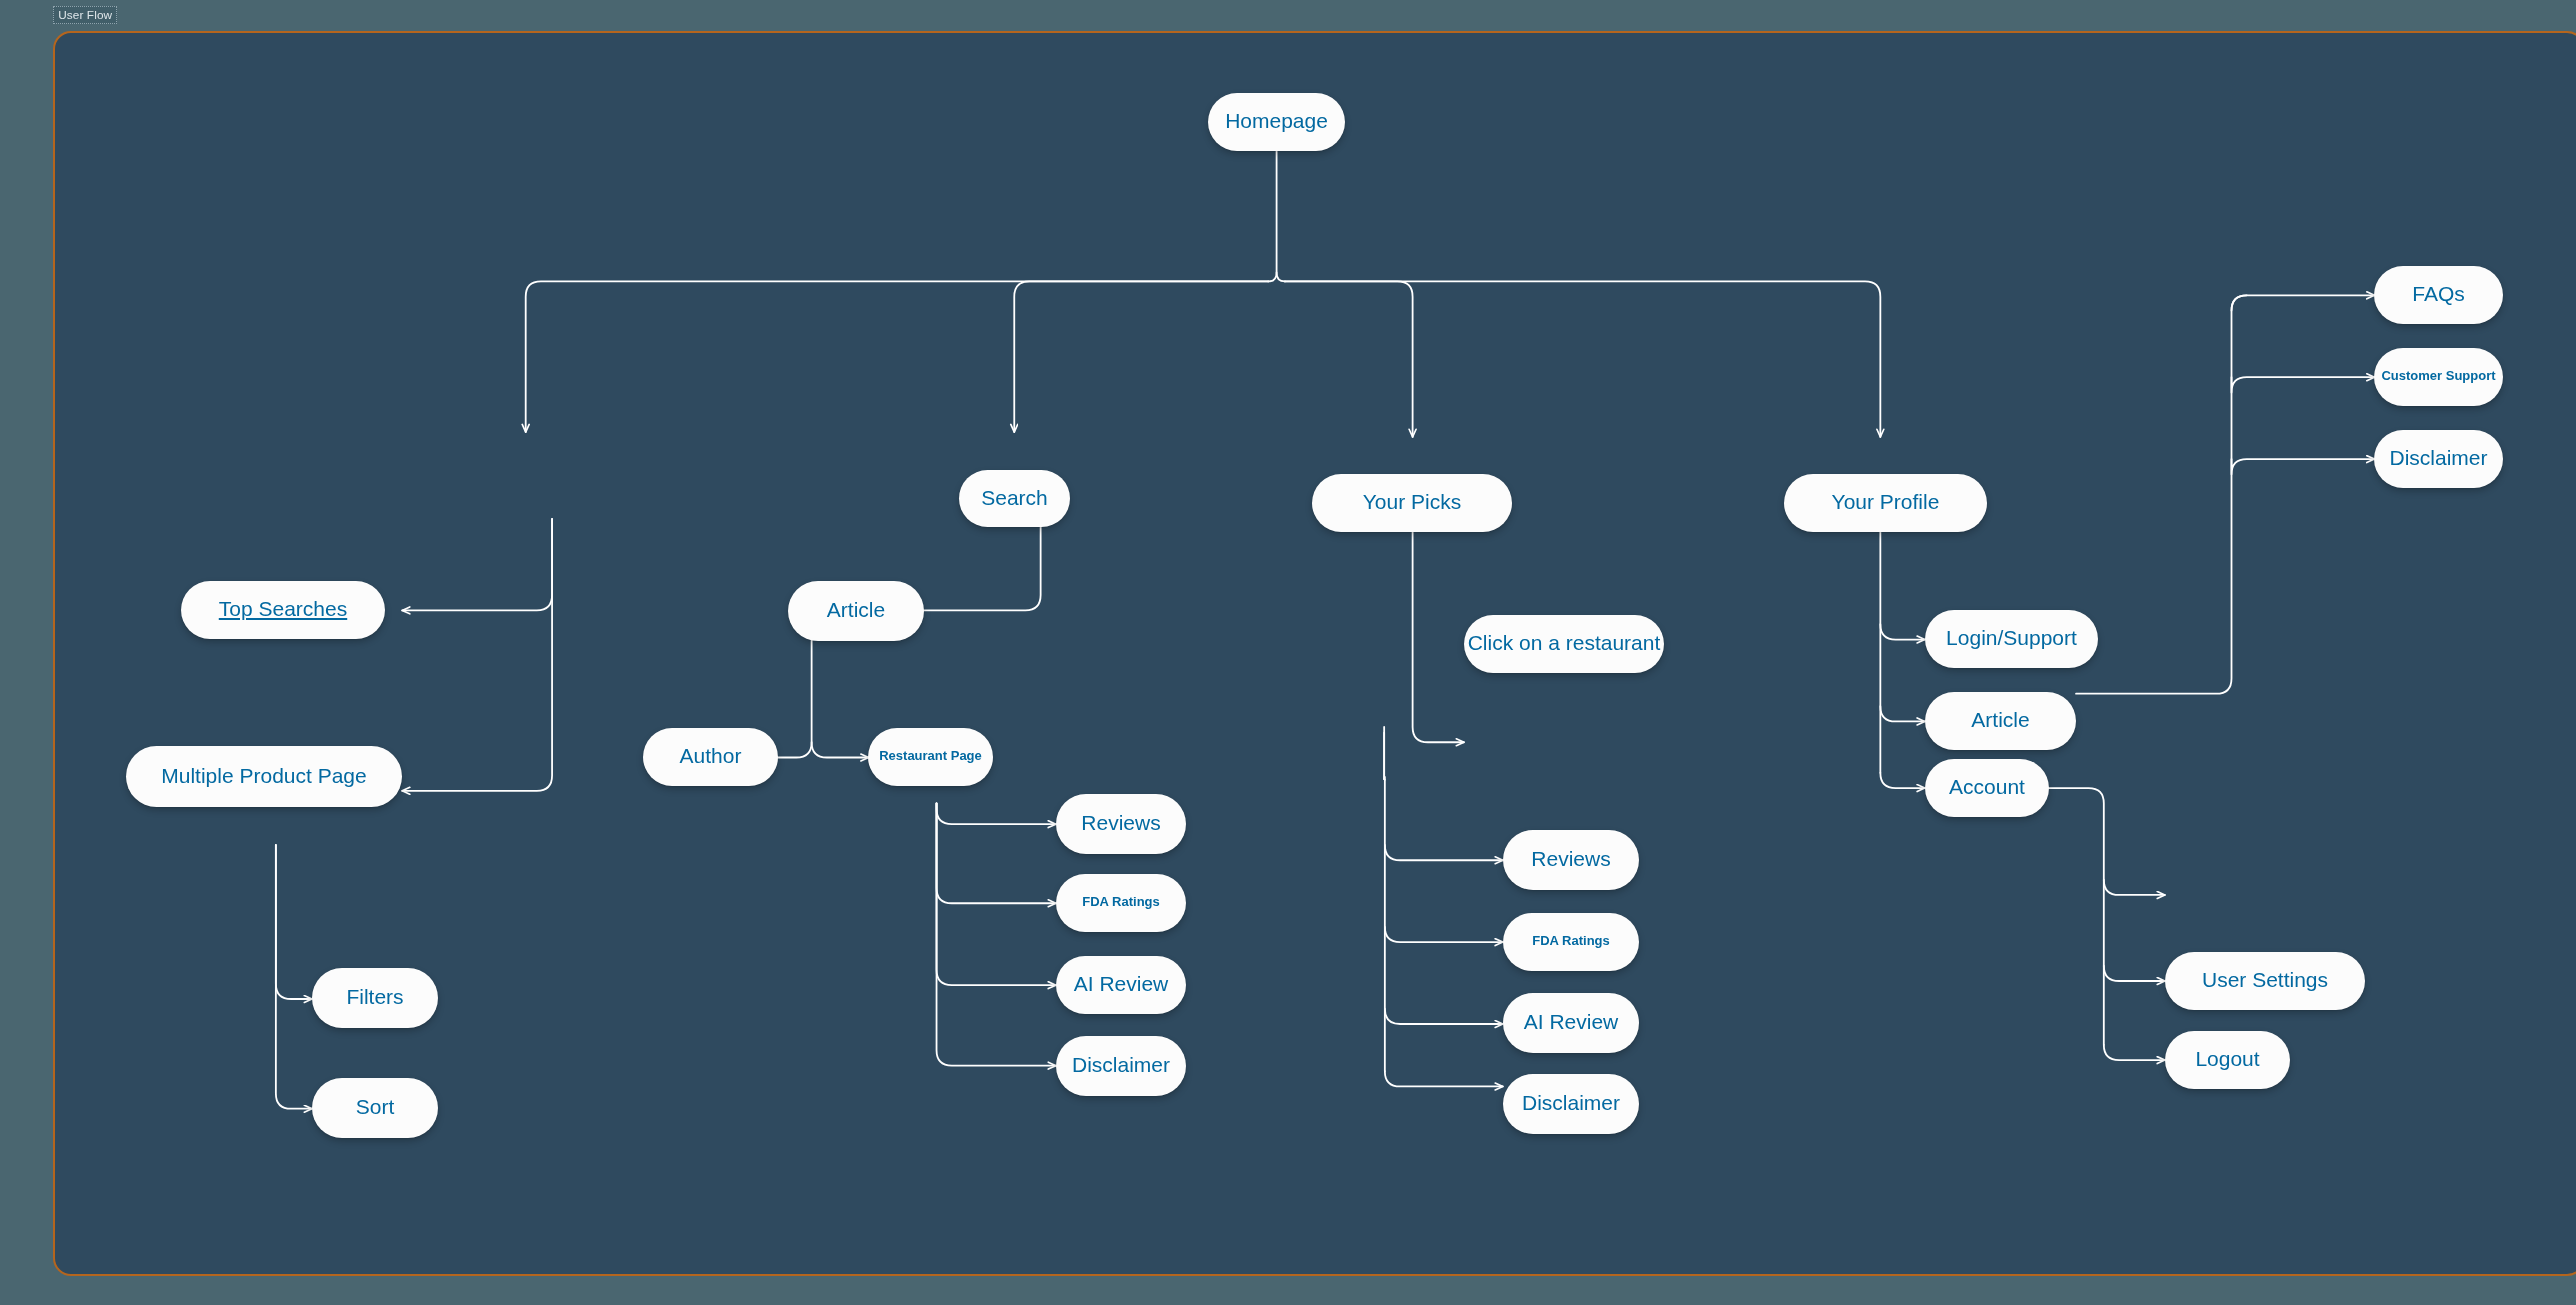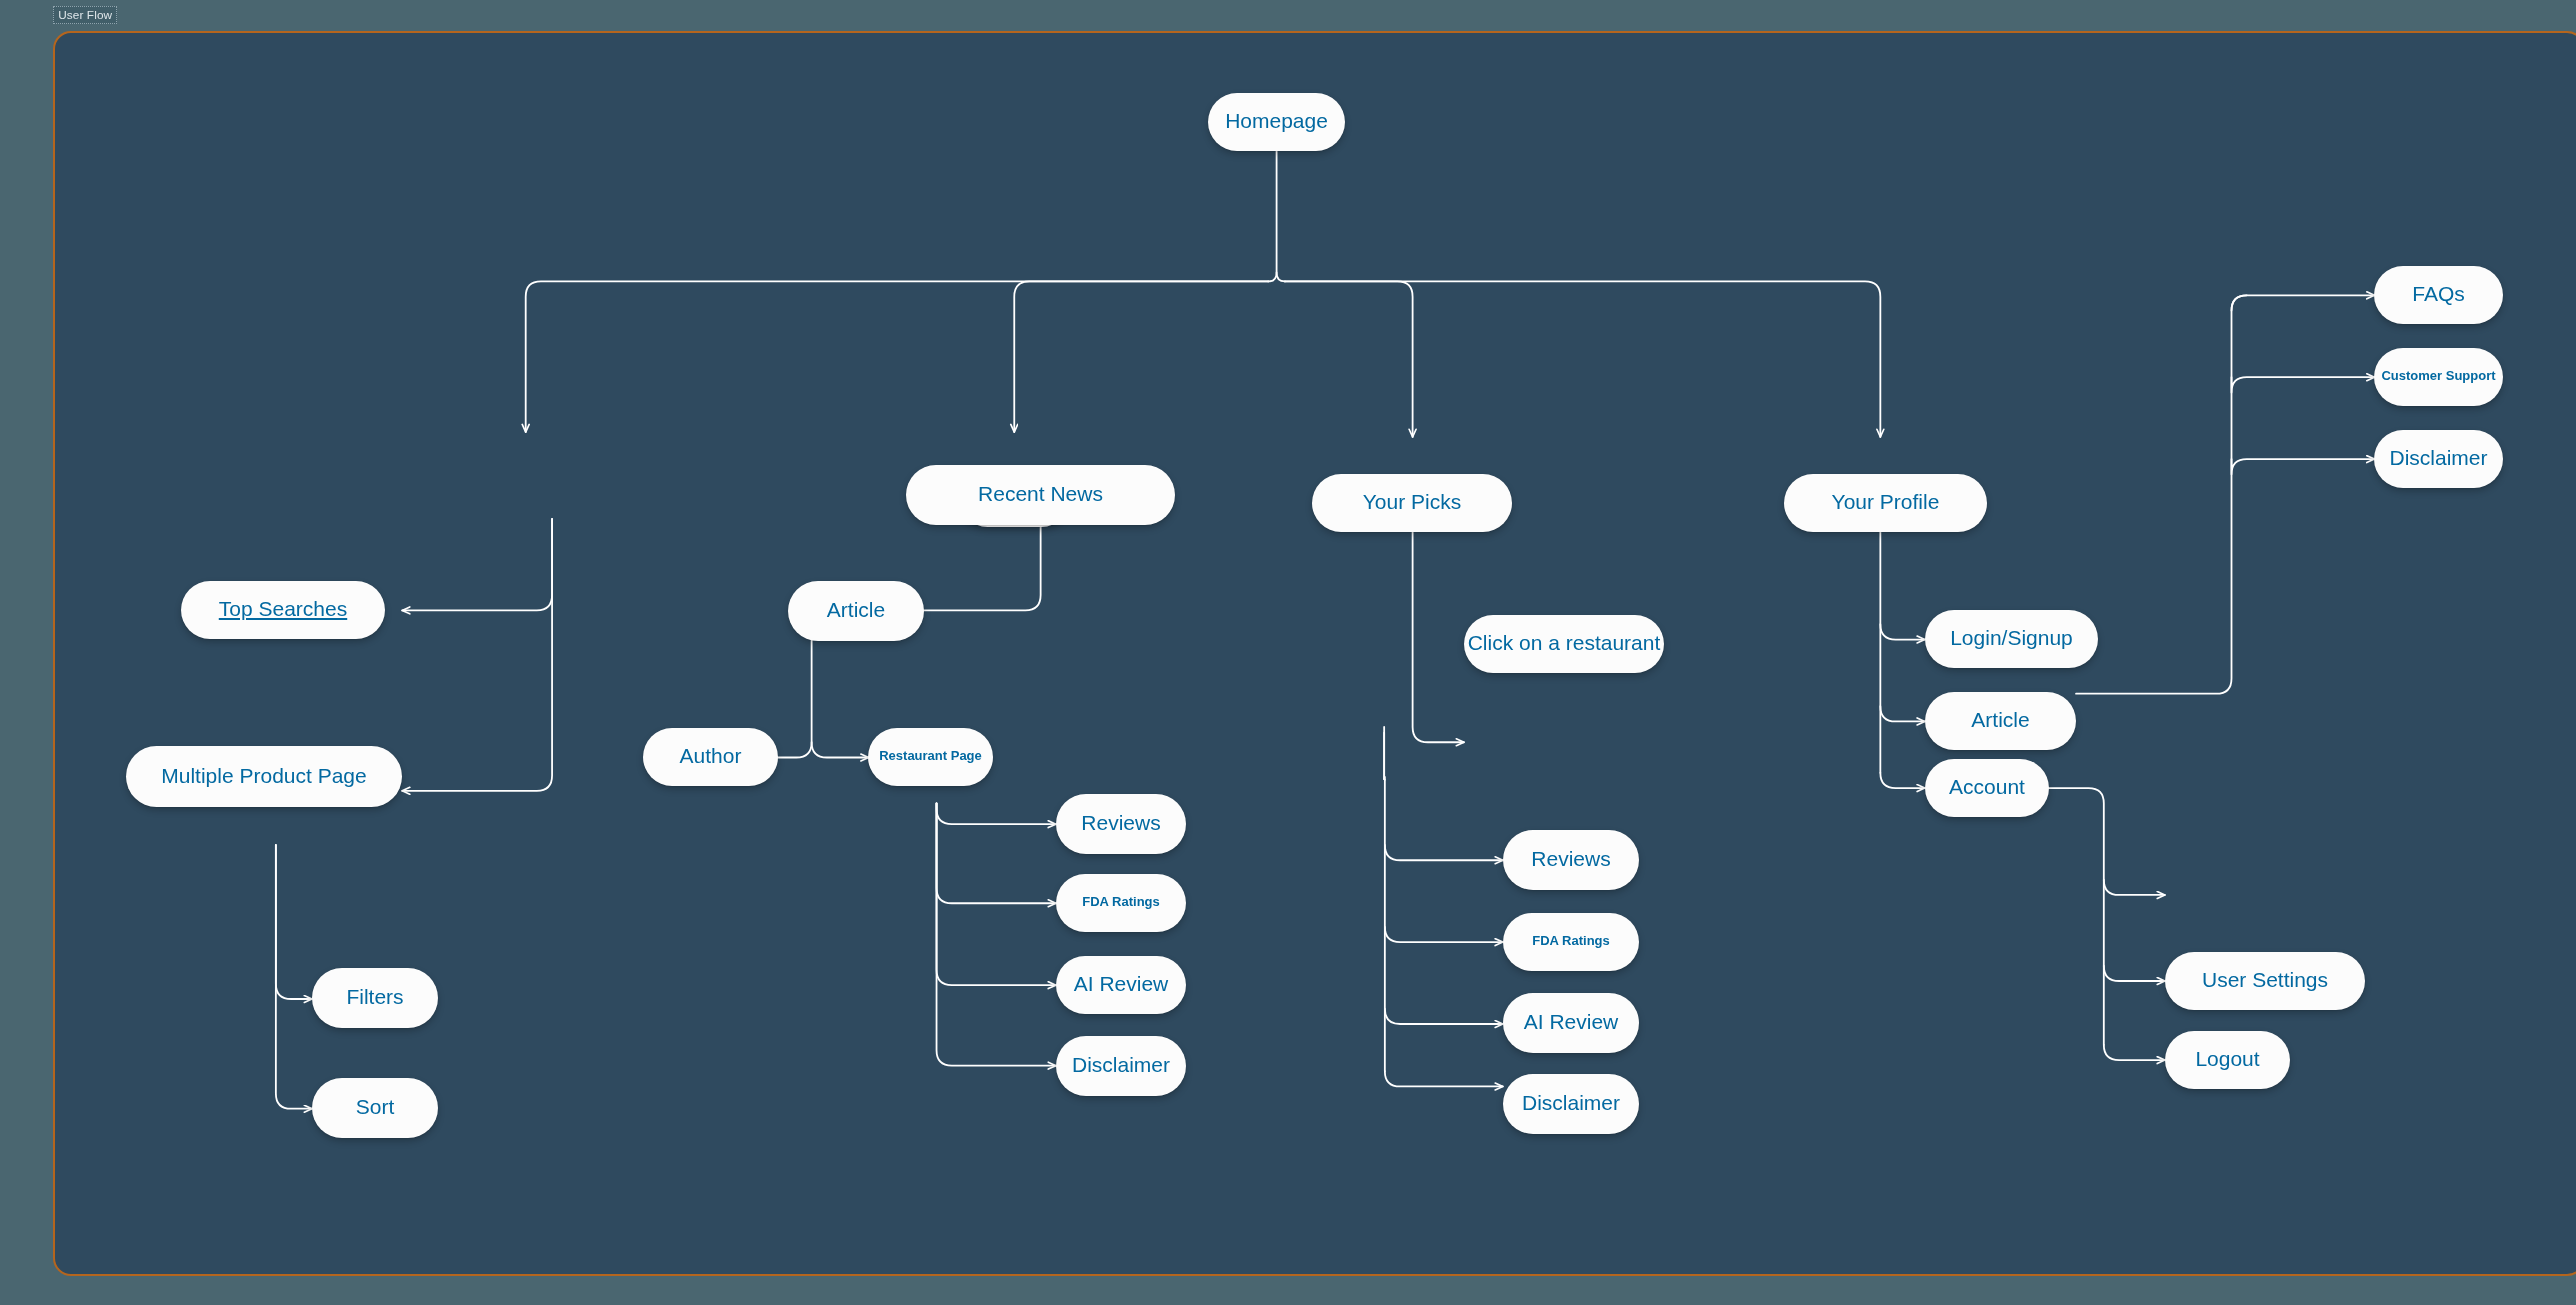--- a/index.html
+++ b/index.html
@@ -120,21 +120,20 @@
         <path d="M2952,1220 Q2952,1242 2974,1242 L3040,1242" marker-end="url(#ah)"></path>
         <path d="M2952,1344 Q2952,1366 2974,1366 L3040,1366" marker-end="url(#ah)"></path>
         <path d="M2952,1458 Q2952,1480 2974,1480 L3040,1480" marker-end="url(#ah)"></path>
       </g>
     </svg>
 
     <div class="node fs-lg" style="left:1153px;top:60px;width:137px;height:58px;">Homepage</div>
 
     <div class="node fs-lg" style="left:904px;top:437px;width:111px;height:57px;">Search</div>
 
-    <div class="node fs-lg" style="left:851px;top:432px;width:269px;height:60px;">Recent News</div>
 
     <div class="node fs-lg" style="left:1257px;top:441px;width:200px;height:58px;">Your Picks</div>
 
     <div class="node fs-lg" style="left:1729px;top:441px;width:203px;height:58px;">Your Profile</div>
 
     <div class="node fs-lg" style="left:126px;top:548px;width:204px;height:58px;text-decoration:underline;">Top Searches</div>
 
     <div class="node fs-lg" style="left:71px;top:713px;width:276px;height:61px;">Multiple Product Page</div>
 
     <div class="node fs-lg" style="left:257px;top:935px;width:126px;height:60px;">Filters</div>
@@ -158,21 +157,21 @@
     <div class="node fs-lg" style="left:1409px;top:582px;width:200px;height:58px;">Click on a restaurant</div>
 
     <div class="node fs-lg" style="left:1448px;top:797px;width:136px;height:60px;">Reviews</div>
 
     <div class="node fs-sm" style="left:1448px;top:880px;width:136px;height:58px;">FDA Ratings</div>
 
     <div class="node fs-lg" style="left:1448px;top:960px;width:136px;height:60px;">AI Review</div>
 
     <div class="node fs-lg" style="left:1448px;top:1041px;width:136px;height:60px;">Disclaimer</div>
 
-    <div class="node fs-lg" style="left:1870px;top:577px;width:173px;height:58px;">Login/Signup</div>
+    <div class="node fs-lg" style="left:1870px;top:577px;width:173px;height:58px;">Login/Support</div>
 
     <div class="node fs-lg" style="left:1870px;top:659px;width:151px;height:58px;">Article</div>
 
     <div class="node fs-lg" style="left:1870px;top:726px;width:124px;height:58px;">Account</div>
 
     <div class="node fs-lg" style="left:2319px;top:233px;width:129px;height:58px;">FAQs</div>
 
     <div class="node fs-sm" style="left:2319px;top:315px;width:129px;height:58px;">Customer Support</div>
 
     <div class="node fs-lg" style="left:2319px;top:397px;width:129px;height:58px;">Disclaimer</div>

